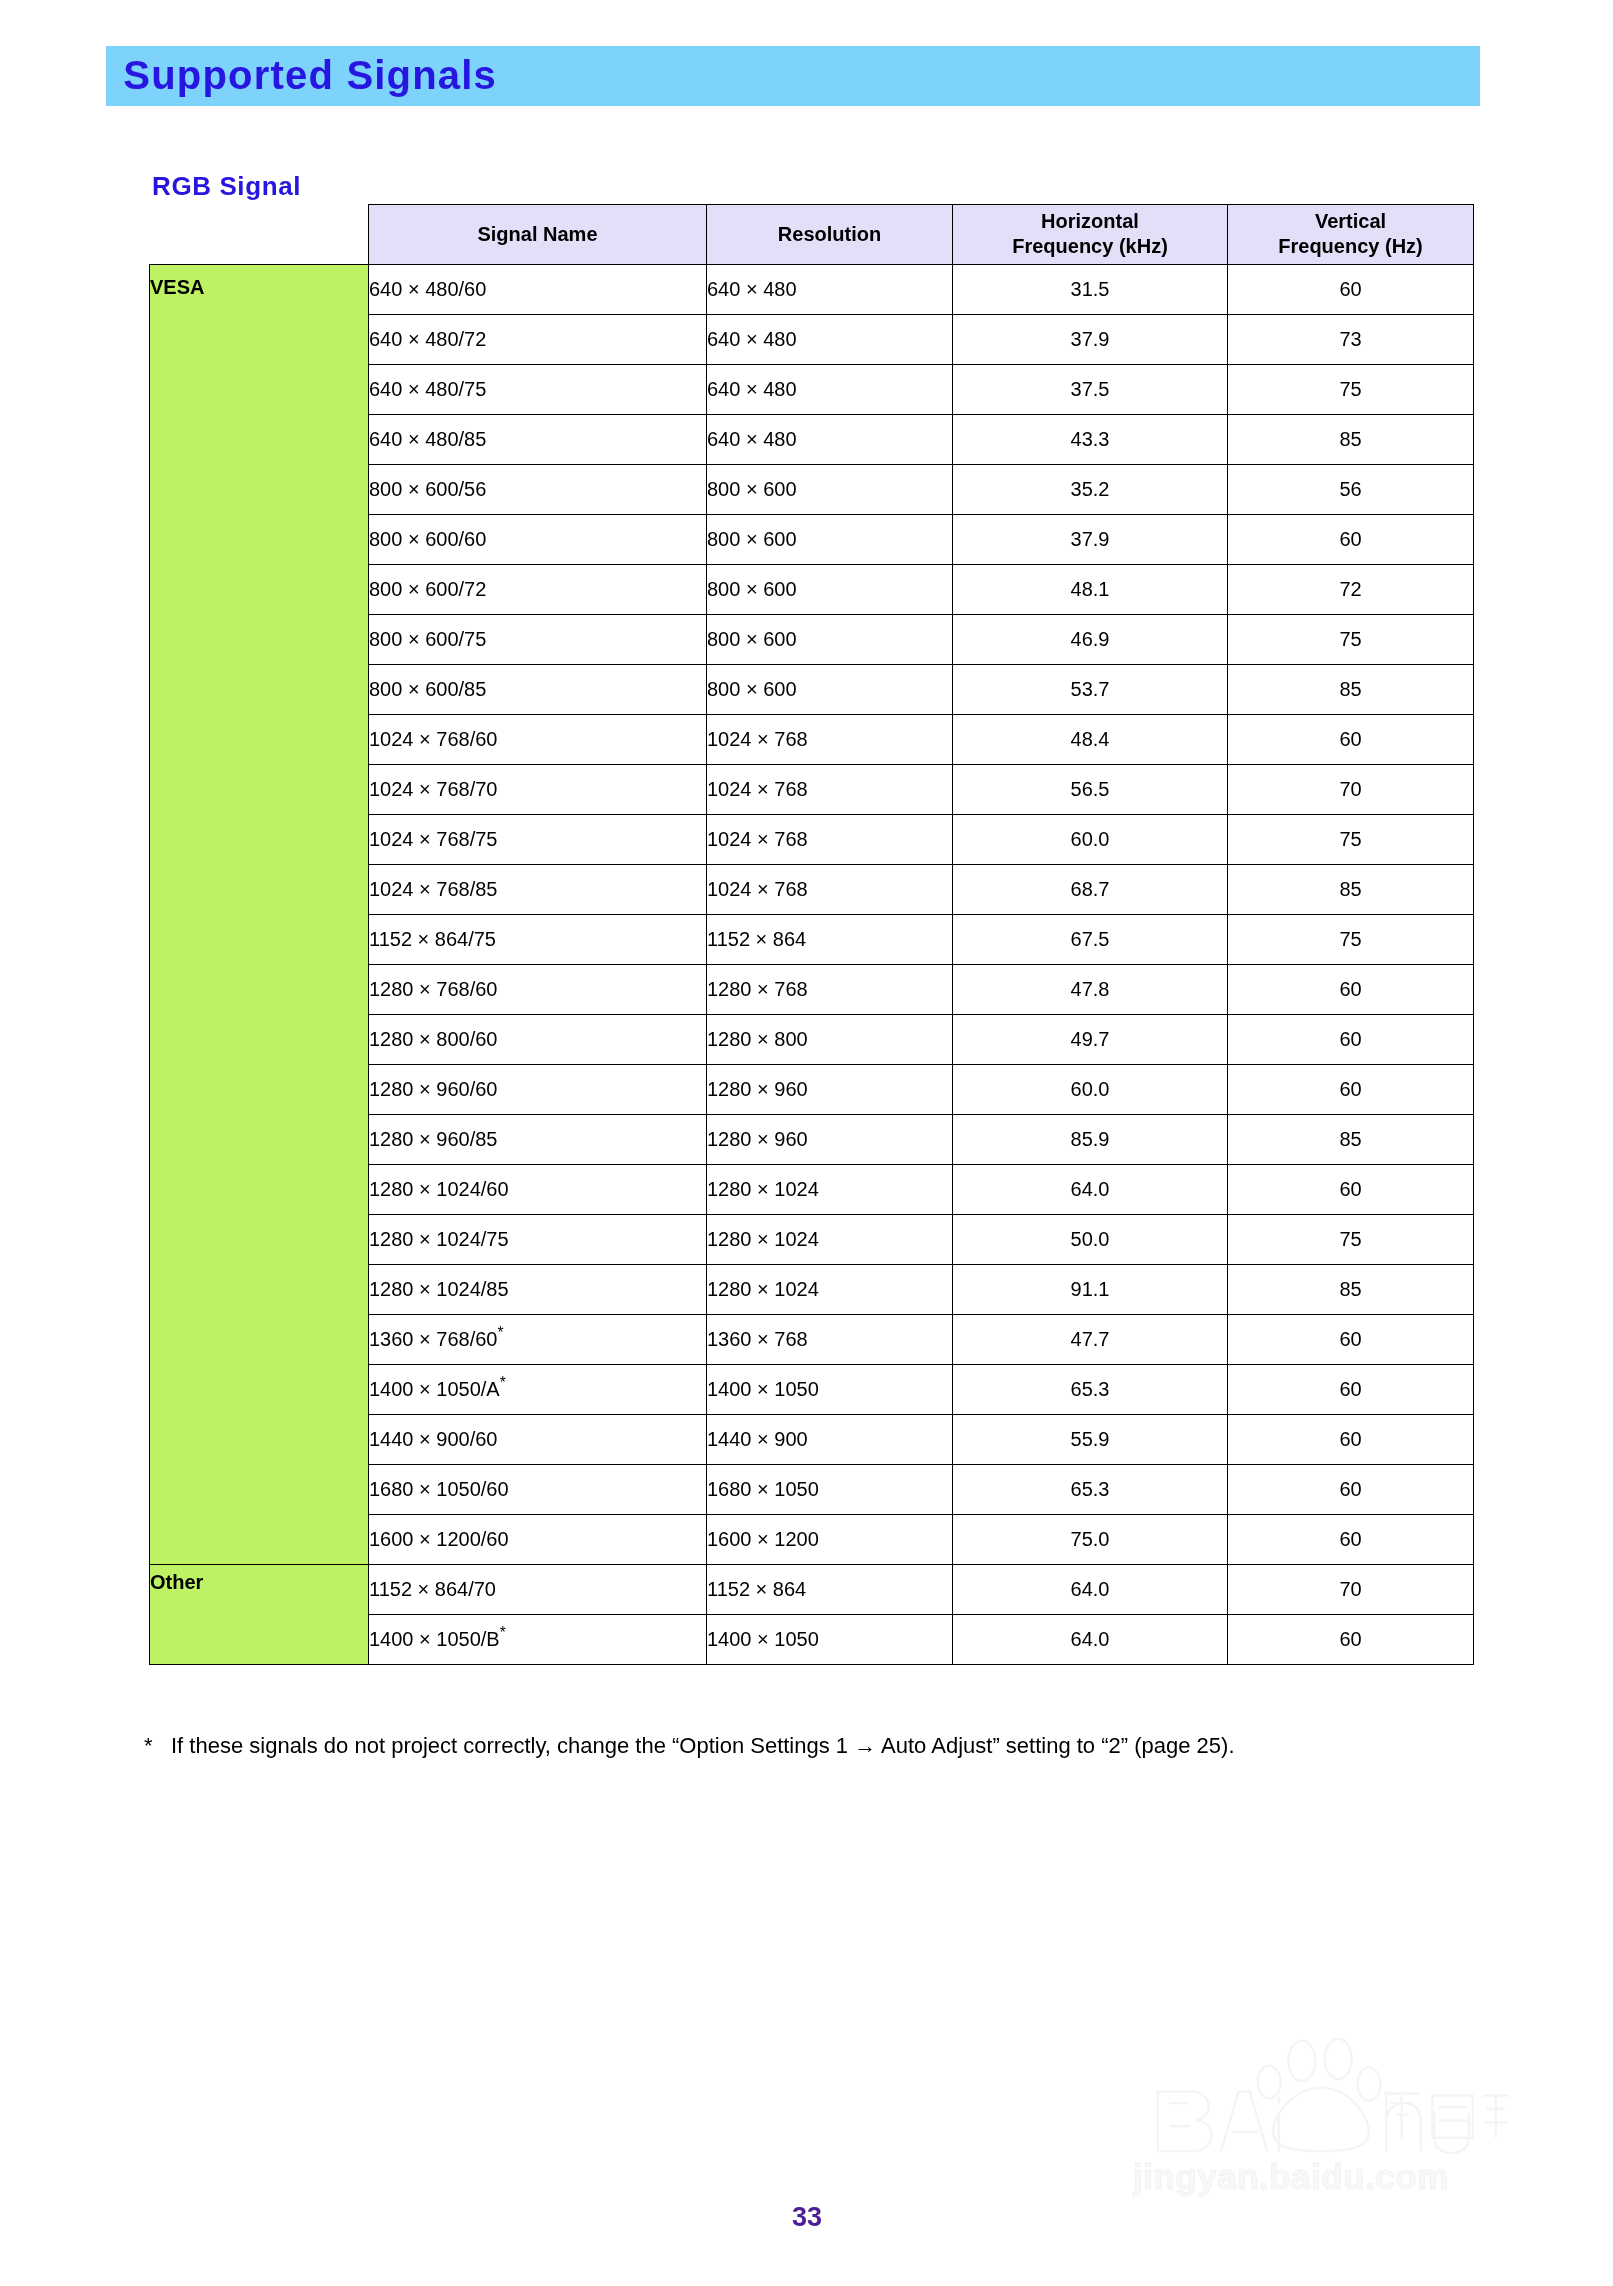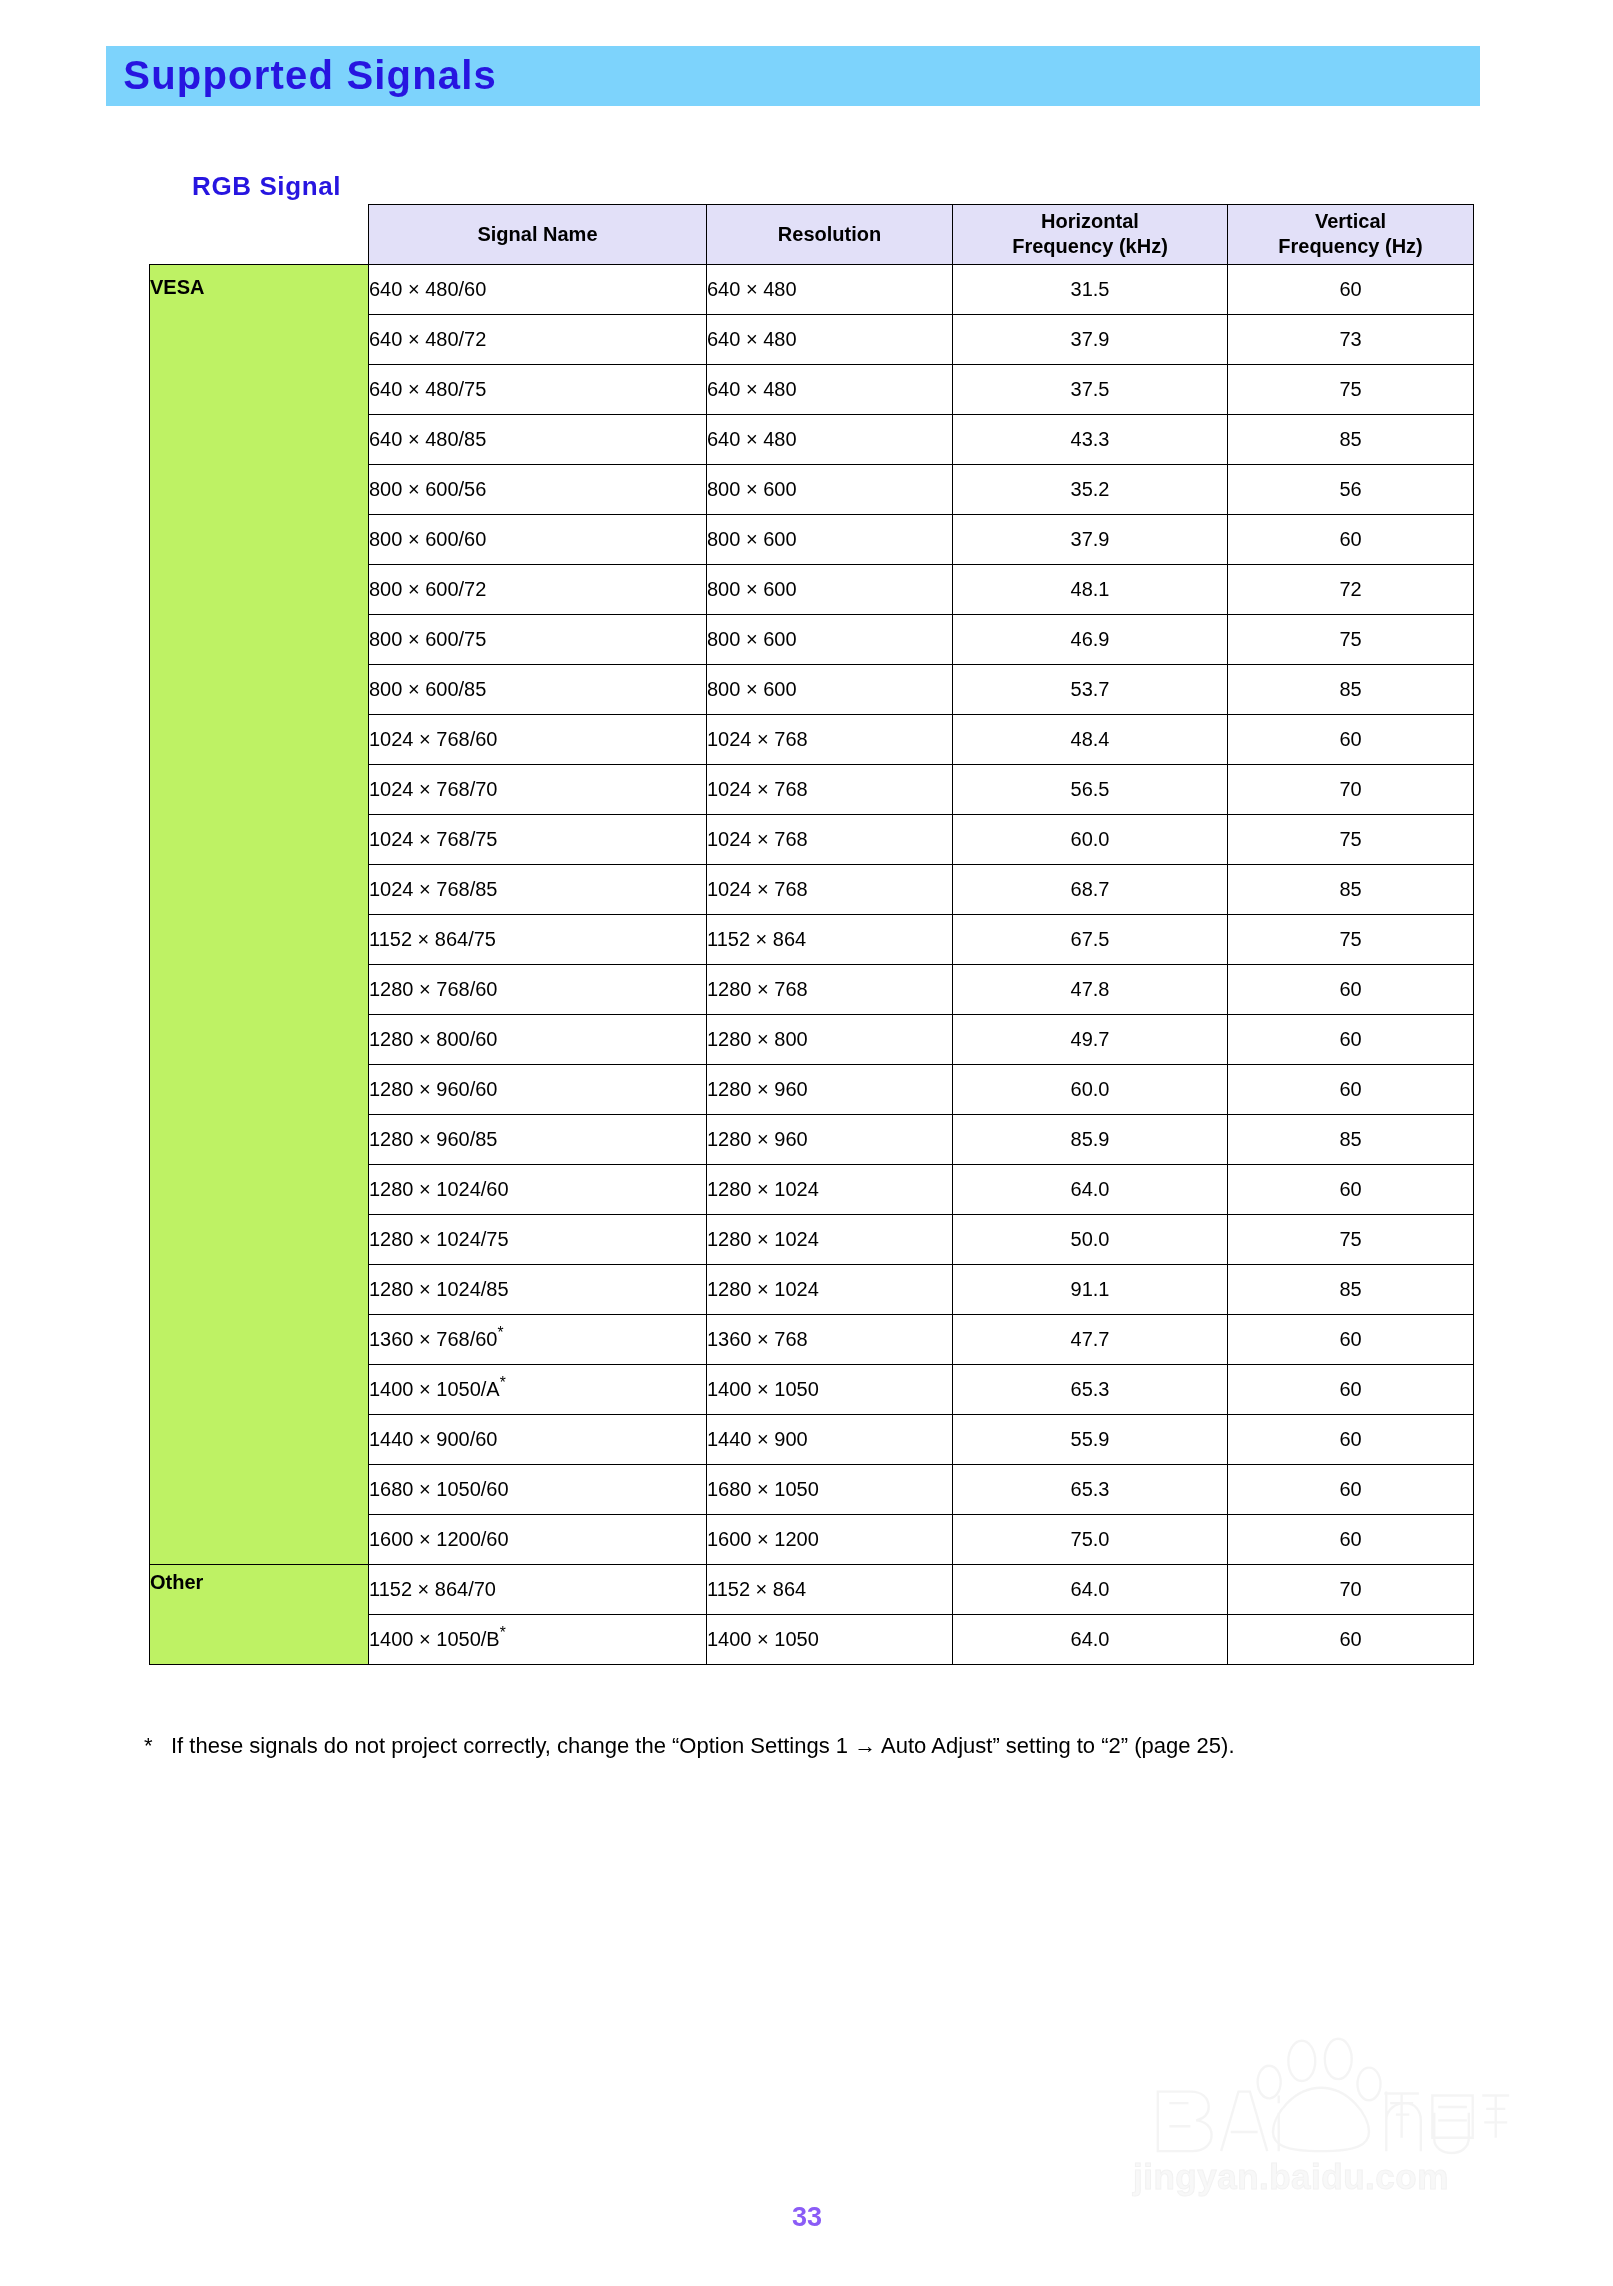--- a/index.html
+++ b/index.html
@@ -40,21 +40,20 @@
   
   .section-heading {
     position: absolute;
     left: 152px;
     top: 171px;
     font-size: 26px;
     font-weight: bold;
     color: #2715e0;
     letter-spacing: 0.6px;
     white-space: nowrap;
-    margin-left: 40px;
   }
 
   
   .table-wrap {
     position: absolute;
     left: 149px;
     top: 204px;
     width: 1324px;
   }
   table.signals {
@@ -171,21 +170,21 @@
 
   
   .page-number {
     position: absolute;
     left: 0;
     top: 2202px;
     width: 1614px;
     text-align: center;
     font-size: 27px;
     font-weight: bold;
-    color: #8b5cf6;
+    color: #4c1d95;
   }
 </style>
 </head>
 <body>
 
 <div class="title-band">
   <div class="title-text">Supported Signals</div>
 </div>
 
 <div class="section-heading">RGB Signal</div>

